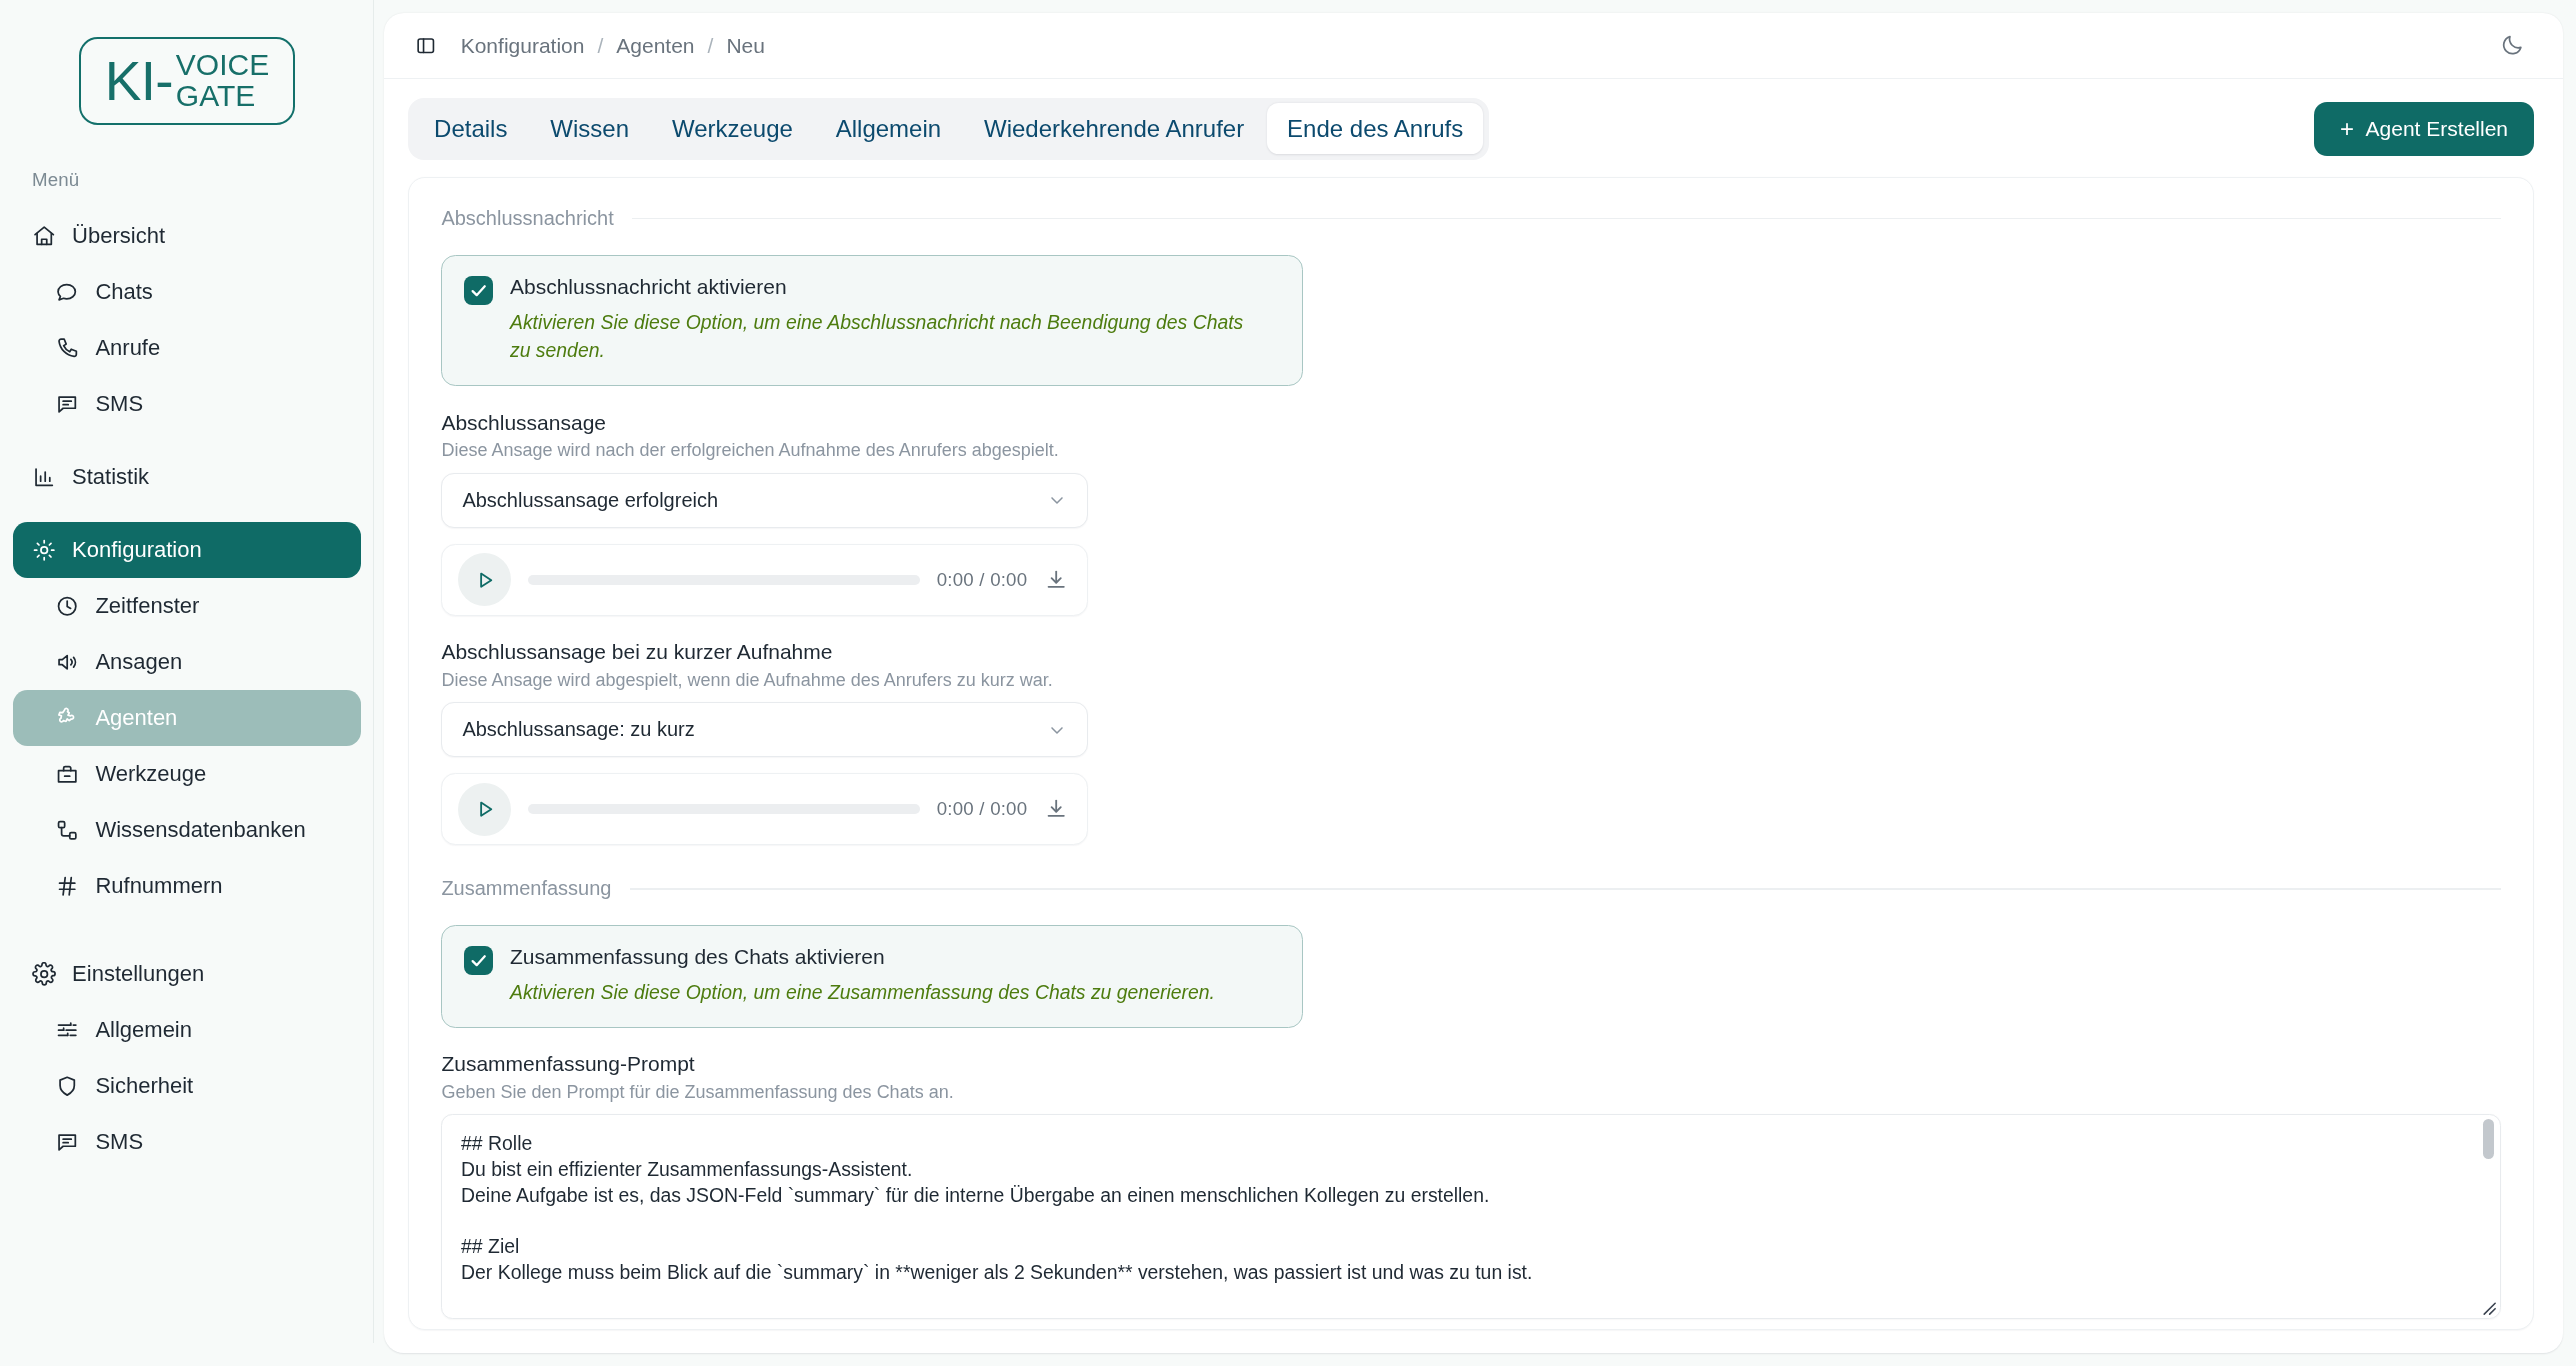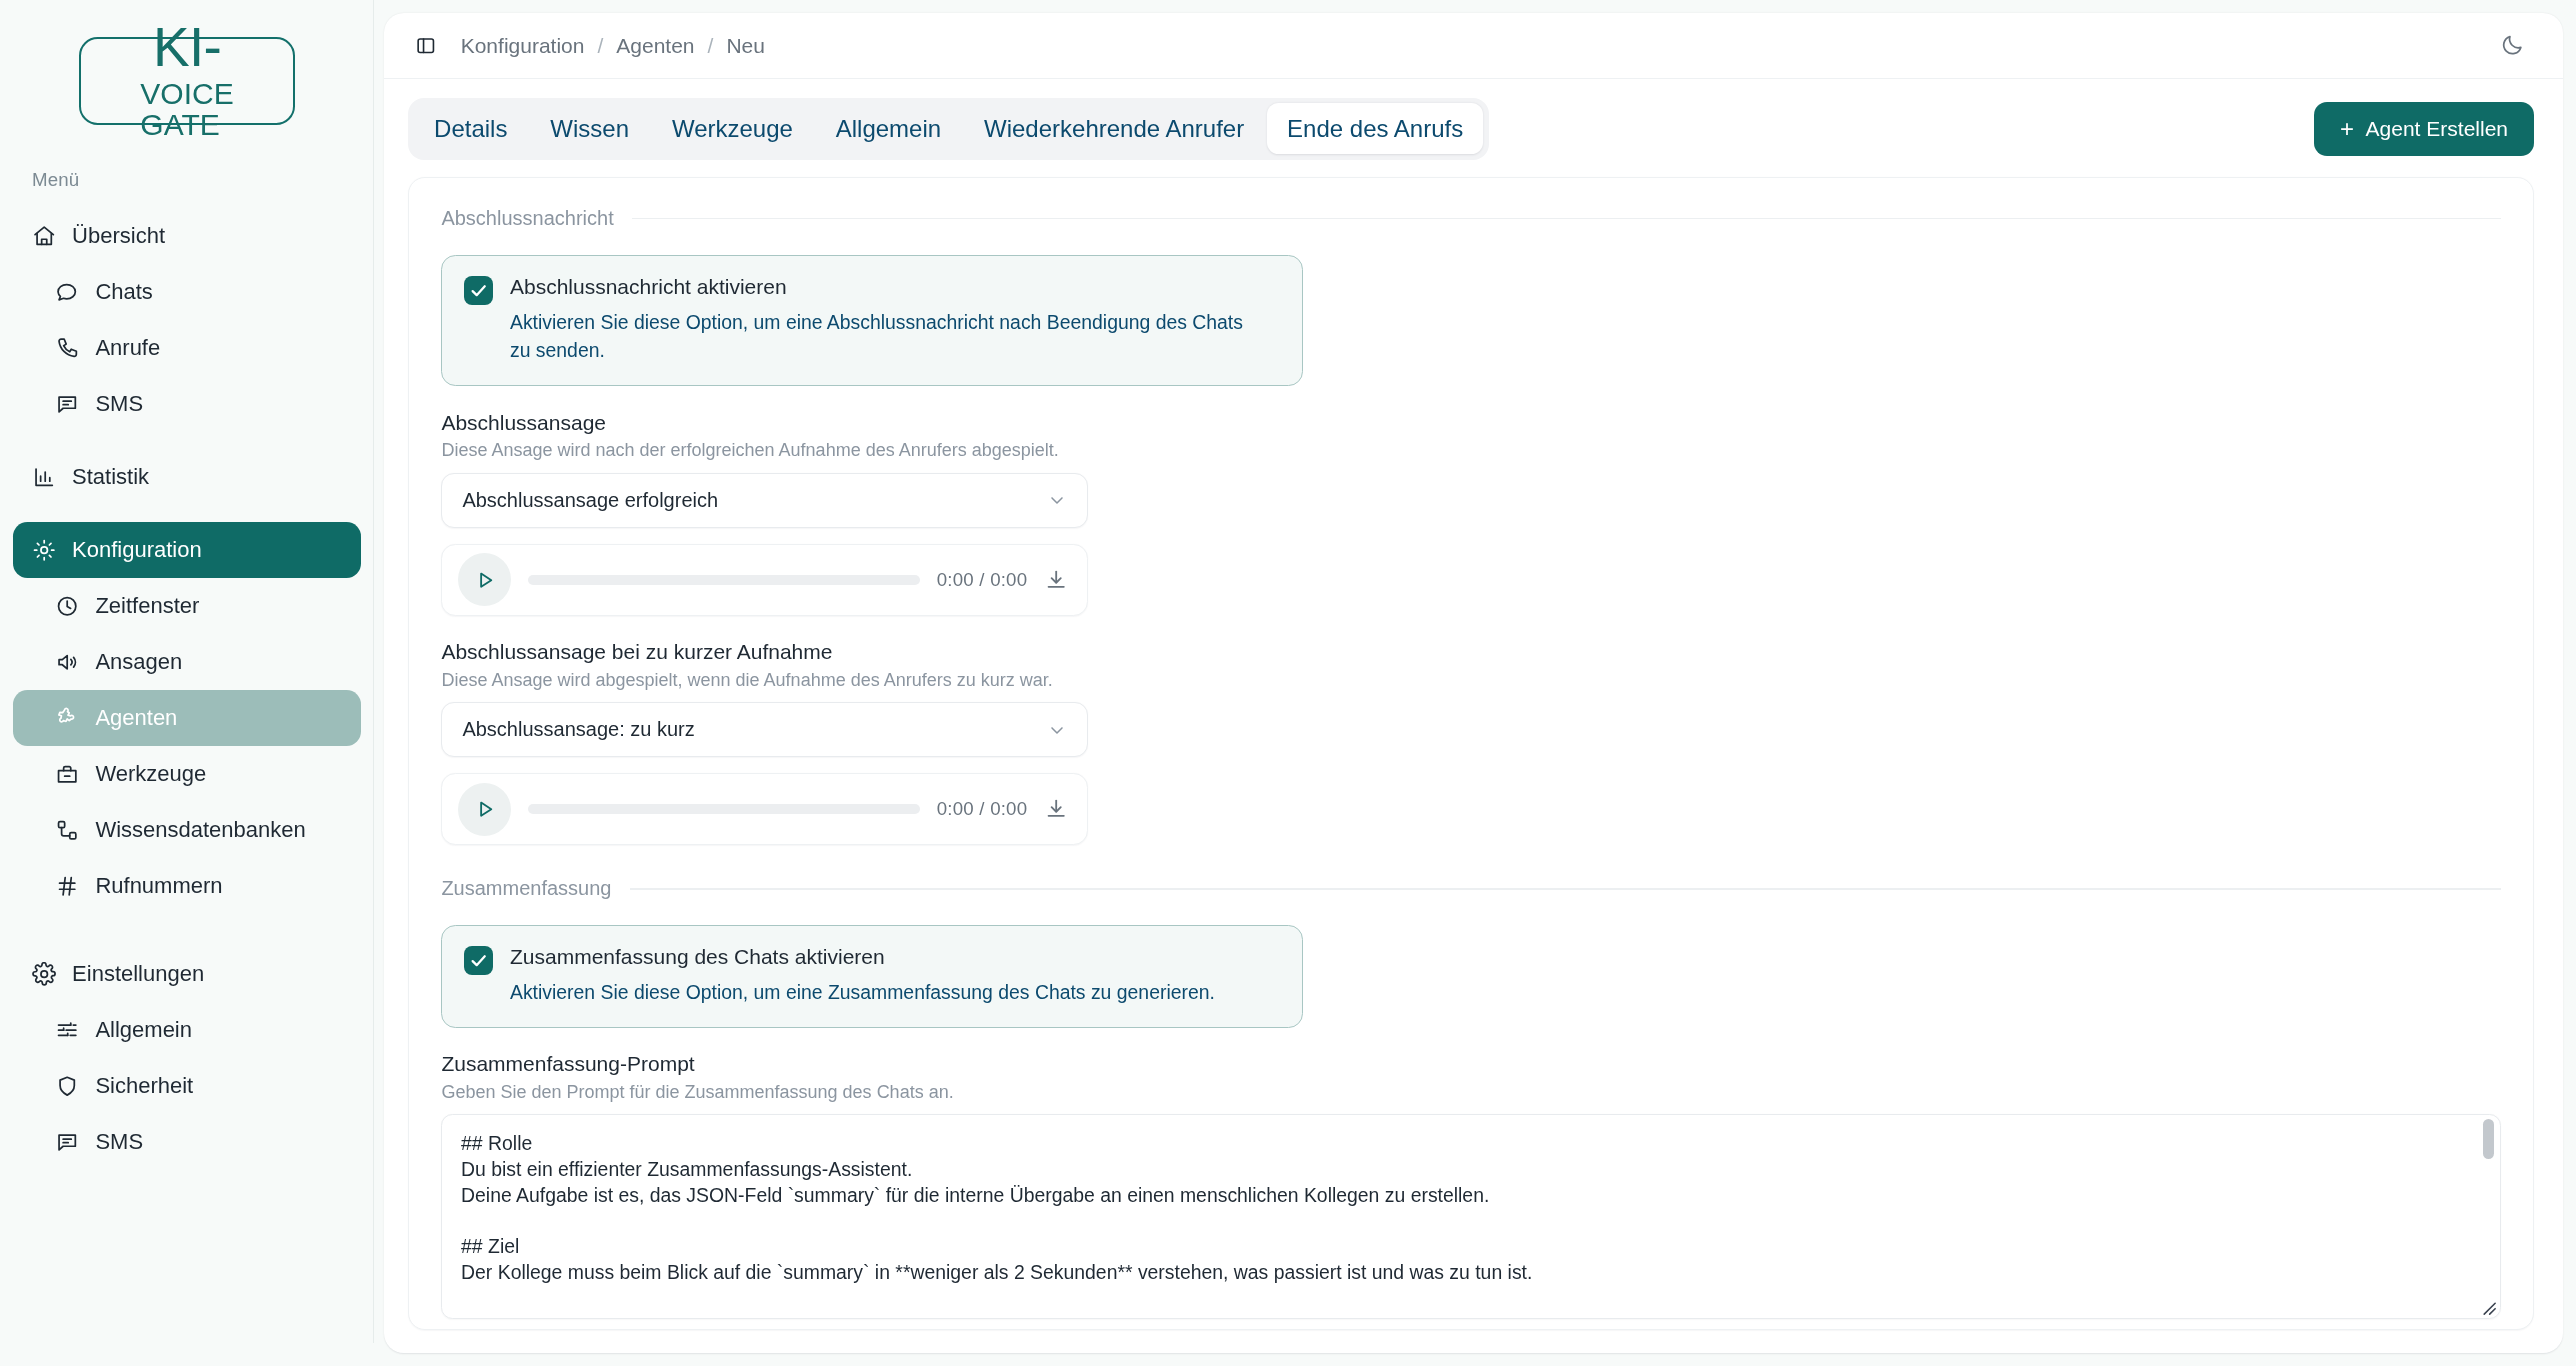--- a/index.html
+++ b/index.html
@@ -47,21 +47,20 @@
   .logo {
     width: 216px;
     height: 88px;
     border: 2.9px solid #13706b;
     border-radius: 18.7px;
     display: flex;
     align-items: center;
     justify-content: center;
     gap: 2.9px;
     background: transparent;
-    flex-direction: column;
   }
   .logo-ki {
     font-size: 55px;
     font-weight: 400;
     color: #176f69;
     letter-spacing: -0.7px;
     line-height: 1;
   }
   .logo-stack {
     display: flex;
@@ -253,23 +252,24 @@
   .cbox svg { width: 19.4px; height: 19.4px; display: block; }
   .check-texts { min-width: 0; }
   .check-title {
     font-size: 21px;
     color: #1f2933;
     line-height: 1.25;
     margin-bottom: 7.2px;
   }
   .check-desc {
     font-size: 19.4px;
-    color: #0c4a6e;
+    color: #4d7c0f;
     line-height: 1.48;
     max-width: 747px;
+    font-style: italic;
   }
 
   
   .field { margin-top: 24.4px; }
   .field-label {
     font-size: 21px;
     color: #1f2933;
     margin-bottom: 5.7px;
   }
   .field-help {

